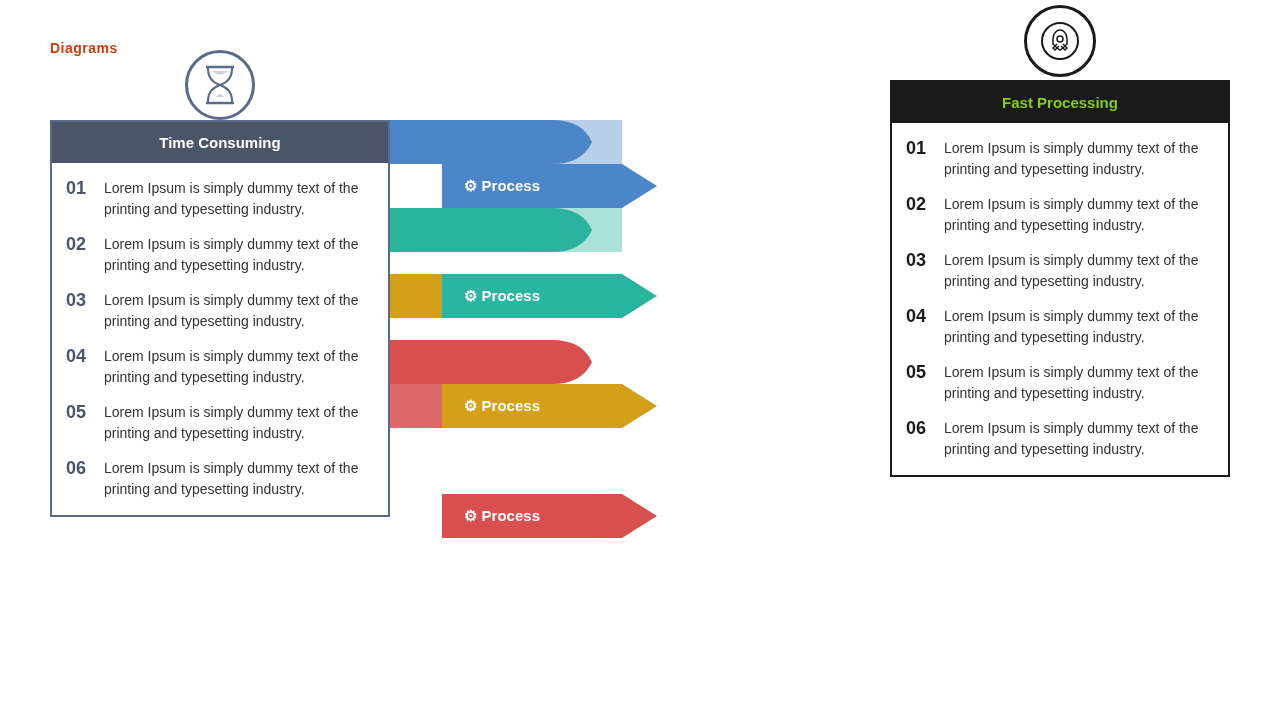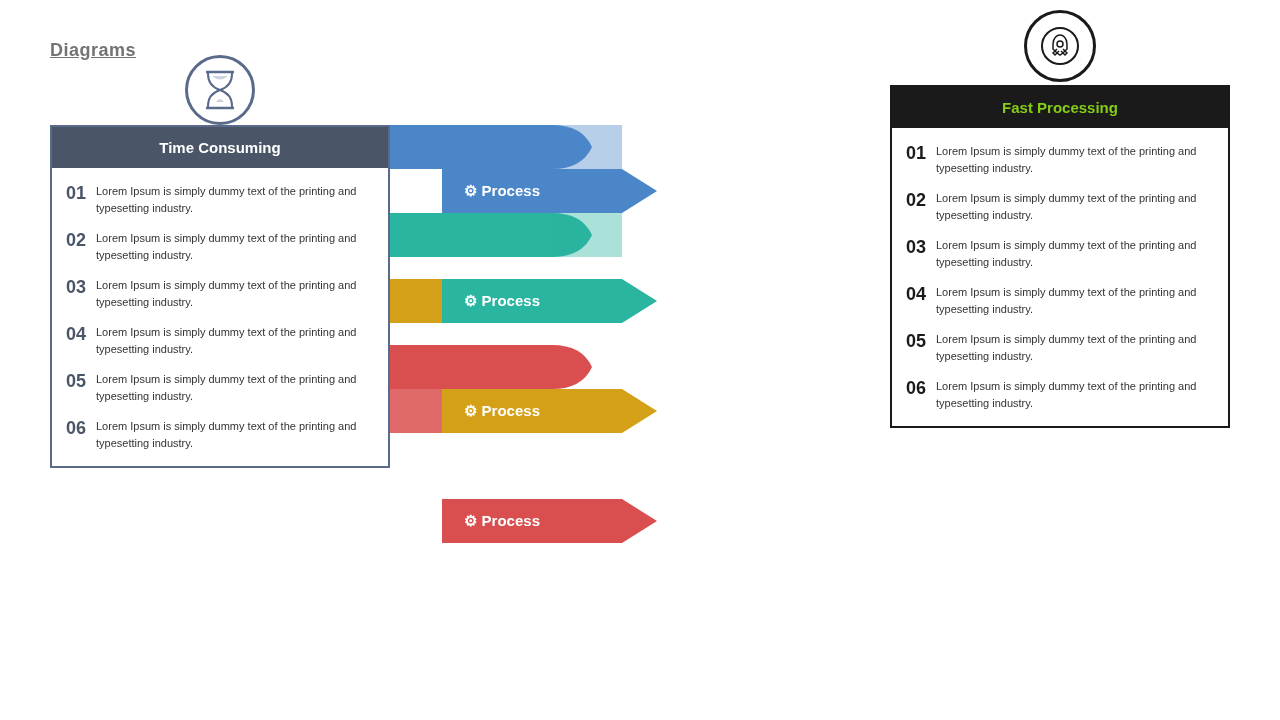--- a/index.html
+++ b/index.html
@@ -13,26 +13,25 @@
     }
 
     .slide {
       width: 1280px;
       height: 720px;
       padding: 40px 50px 30px 50px;
       position: relative;
     }
 
     .category-label {
-      color: #737373;
-      font-size: 18px;
+      color: #c2410c;
+      font-size: 14px;
       font-weight: 600;
       margin-bottom: 4px;
       letter-spacing: 0.5px;
-      text-decoration: underline;
     }
 
     .main-title {
       font-size: 38px;
       font-weight: 900;
       color: #1a1a1a;
       letter-spacing: 1px;
       margin-bottom: 30px;
       text-transform: uppercase;
     }
@@ -68,33 +67,33 @@
     }
 
     .left-box-body {
       padding: 8px 14px;
     }
 
     .list-item {
       display: flex;
       align-items: flex-start;
       padding: 7px 0;
-      gap: 2px;
+      gap: 10px;
     }
 
     .list-num {
       font-size: 18px;
       font-weight: 700;
       color: #4a5568;
       min-width: 28px;
       line-height: 1.2;
     }
 
     .list-text {
-      font-size: 11px;
+      font-size: 14px;
       color: #333;
       line-height: 1.5;
     }
 
     .rocket-icon-wrap {
       position: absolute;
       top: -75px;
       left: 50%;
       transform: translateX(-50%);
       width: 72px;

